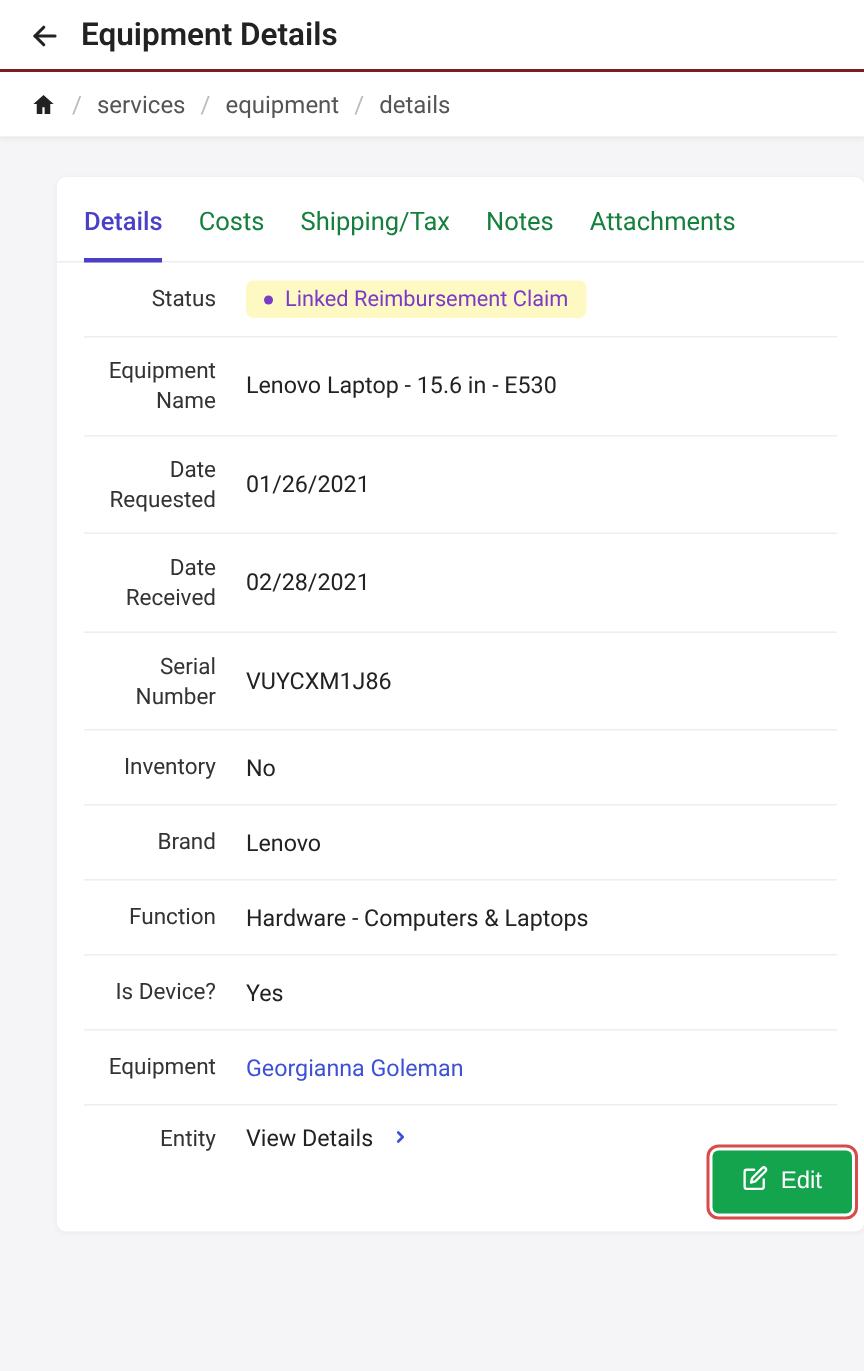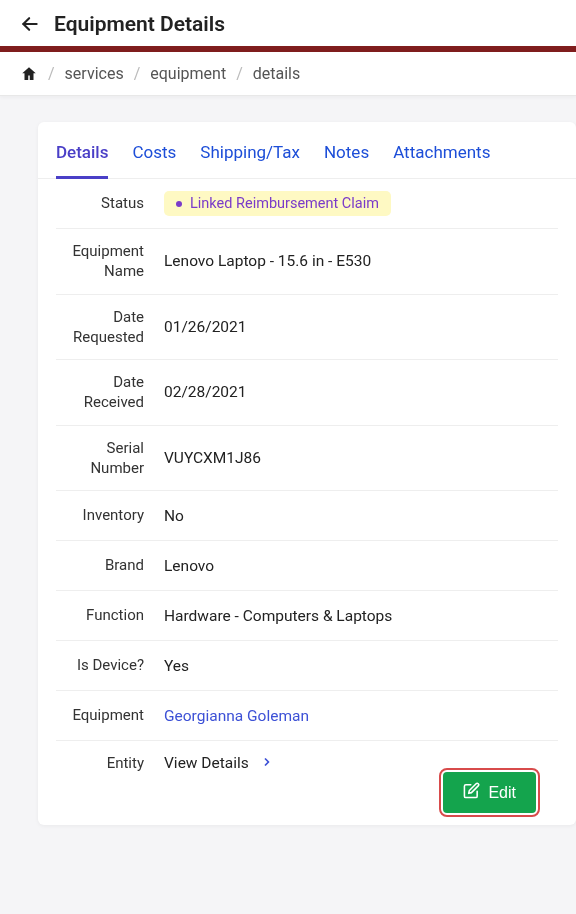--- a/index.html
+++ b/index.html
@@ -10,21 +10,21 @@
     background: #f5f5f7;
     color: #1a1a1a;
     overflow: hidden;
   }
   .header {
     background: #fff;
     padding: 12px 20px 10px 20px;
     display: flex;
     align-items: center;
     gap: 14px;
-    border-bottom: 6px solid #7f1d1d;
+    border-bottom: 2px solid #7f1d1d;
   }
   .back-arrow {
     font-size: 20px;
     cursor: pointer;
     display:flex;
     align-items:center;
   }
   .page-title {
     font-size: 21px;
     font-weight: 600;
@@ -55,21 +55,21 @@
   }
   .tabs {
     display: flex;
     padding: 20px 18px 0 18px;
     gap: 24px;
     border-bottom: 1px solid #eee;
   }
   .tab {
     padding-bottom: 16px;
     font-size: 17px;
-    color: #1d4ed8;
+    color: #15803d;
     cursor: pointer;
     position: relative;
   }
   .tab.active {
     color: #4a3fc7;
     font-weight: 500;
   }
   .tab.active::after {
     content: "";
     position: absolute;
@@ -124,21 +124,21 @@
     gap: 4px;
   }
   .chevron {
     color: #3d51d6;
     font-weight: bold;
     padding-left: 8px;
   }
 
   .edit-btn {
     position: absolute;
-    right: 40px;
+    right: 8px;
     bottom: 12px;
     background: #14a44d;
     color: #fff;
     border: none;
     padding: 10px 20px;
     font-size: 16px;
     border-radius: 4px;
     display: flex;
     align-items: center;
     gap: 8px;

